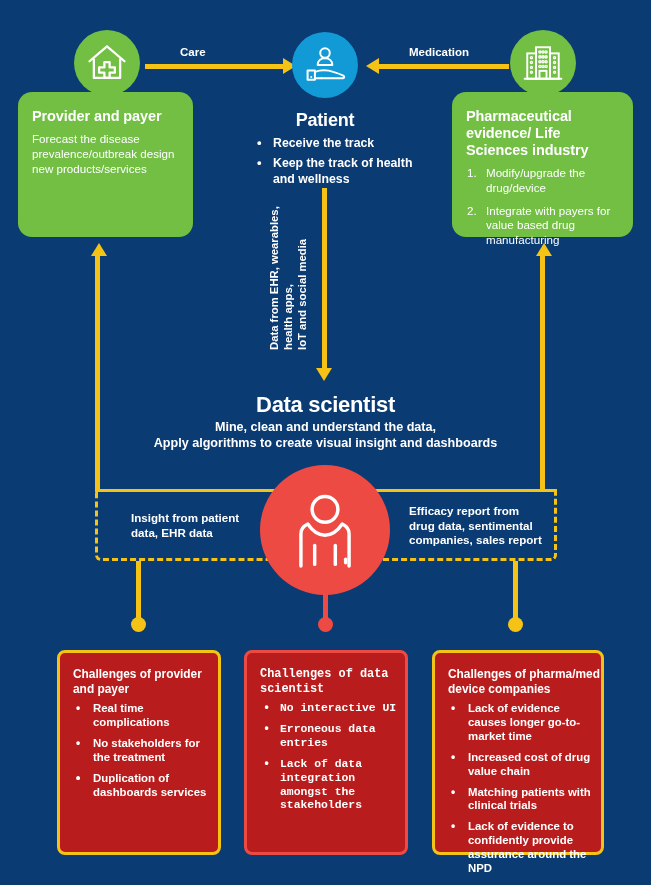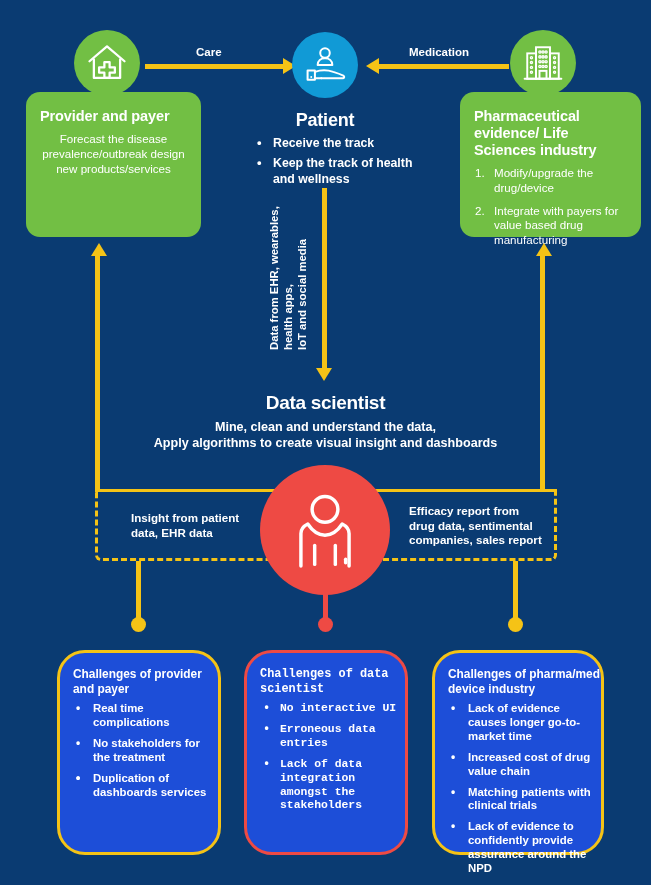--- a/index.html
+++ b/index.html
@@ -22,34 +22,32 @@
   }
   .badge svg{display:block;}
 
   
   .card{
     position:absolute;
     background:#72bf44;
     border-radius:14px;
     box-sizing:border-box;
     padding:16px 14px 12px 14px;
-    margin-left:8px;
   }
   .card-title{
     font-size:14.5px;
     font-weight:bold;
     line-height:1.18;
     margin:0 0 7px 0;
     letter-spacing:-0.1px;
   }
   .card-body{
     font-size:11.6px;
     line-height:1.28;
     margin:0;
-    text-align:center;
   }
   .olist{margin:0;padding:0;list-style:none;}
   .olist li{
     font-size:11.6px;
     line-height:1.26;
     margin-bottom:8px;
     padding-left:20px;
     position:relative;
   }
   .olist li .num{
@@ -98,21 +96,21 @@
     font-size:11.3px;font-weight:bold;line-height:1.22;
     transform-origin:0 0;
     transform:rotate(-90deg);
     white-space:nowrap;
     text-align:left;
   }
 
   
   .ds-title{
     position:absolute;width:100%;text-align:center;
-    font-size:19px;font-weight:bold;letter-spacing:-0.3px;
+    font-size:22px;font-weight:bold;letter-spacing:-0.3px;
   }
   .ds-sub{
     position:absolute;width:100%;text-align:center;
     font-size:12.6px;font-weight:bold;line-height:1.3;
   }
 
   
   .dashbox{
     position:absolute;
     border:3px dashed #f5c316;
@@ -124,44 +122,44 @@
 
   .side-note{
     position:absolute;
     font-size:11.6px;font-weight:bold;line-height:1.26;
   }
 
   
   .chbox{
     position:absolute;
     box-sizing:border-box;
-    border-radius:28px;
+    border-radius:8px;
     border:3px solid #f5c316;
     padding:14px 0 10px 13px;
-    background:#1d4ed8;
+    background:#b91c1c;
   }
   .chbox.red{border-color:#ee4a44;font-family:Liberation Mono, monospace;}
   .ch-title{
     font-size:11.9px;font-weight:bold;line-height:1.22;margin:0 0 6px 0;
   }
   .ch-list{margin:0;padding:0;list-style:none;}
   .ch-list li{
     font-size:11.4px;font-weight:bold;line-height:1.22;
     margin-bottom:7px;padding-left:20px;position:relative;
   }
   .ch-list li .bul{position:absolute;left:3px;top:-1px;font-size:12px;}
 </style>
 </head>
 <body>
 
 <div id="stage">
 
   <div class="yline" style="left:145px;top:64px;width:140px;height:5px;"></div>
   <div class="arrowhead ah-right" style="left:283px;top:58px;"></div>
-  <div class="flow-label" style="left:196px;top:46px;">Care</div>
+  <div class="flow-label" style="left:180px;top:46px;">Care</div>
 
   <div class="yline" style="left:379px;top:64px;width:130px;height:5px;"></div>
   <div class="arrowhead ah-left" style="left:366px;top:58px;"></div>
   <div class="flow-label" style="left:409px;top:46px;">Medication</div>
 
   <div class="badge" style="left:74px;top:30px;width:66px;height:66px;background:#72bf44;">
     <svg width="42" height="42" viewBox="0 0 48 48">
       <path d="M4 22 L24 5 L44 22" fill="none" stroke="#ffffff" stroke-width="2.6" stroke-linecap="round" stroke-linejoin="round"></path>
       <path d="M9 20 L9 41 L39 41 L39 20" fill="none" stroke="#ffffff" stroke-width="2.6" stroke-linecap="round" stroke-linejoin="round"></path>
       <path d="M21 23 L27 23 L27 29 L33 29 L33 35 L27 35 L27 41 L21 41 L21 35 L15 35 L15 29 L21 29 Z" fill="none" stroke="#ffffff" stroke-width="2.6" stroke-linejoin="round"></path>
@@ -332,21 +330,21 @@
         <span>Erroneous data entries</span>
       </li>
       <li>
         <span class="bul">•</span>
         <span>Lack of data integration amongst the stakeholders</span>
       </li>
     </ul>
   </div>
 
   <div class="chbox" style="left:432px;top:650px;width:172px;height:205px;">
-    <div class="ch-title">Challenges of pharma/med device industry</div>
+    <div class="ch-title">Challenges of pharma/med device companies</div>
     <ul class="ch-list">
       <li>
         <span class="bul">•</span>
         <span>Lack of evidence causes longer go-to-market time</span>
       </li>
       <li>
         <span class="bul">•</span>
         <span>Increased cost of drug value chain</span>
       </li>
       <li>

